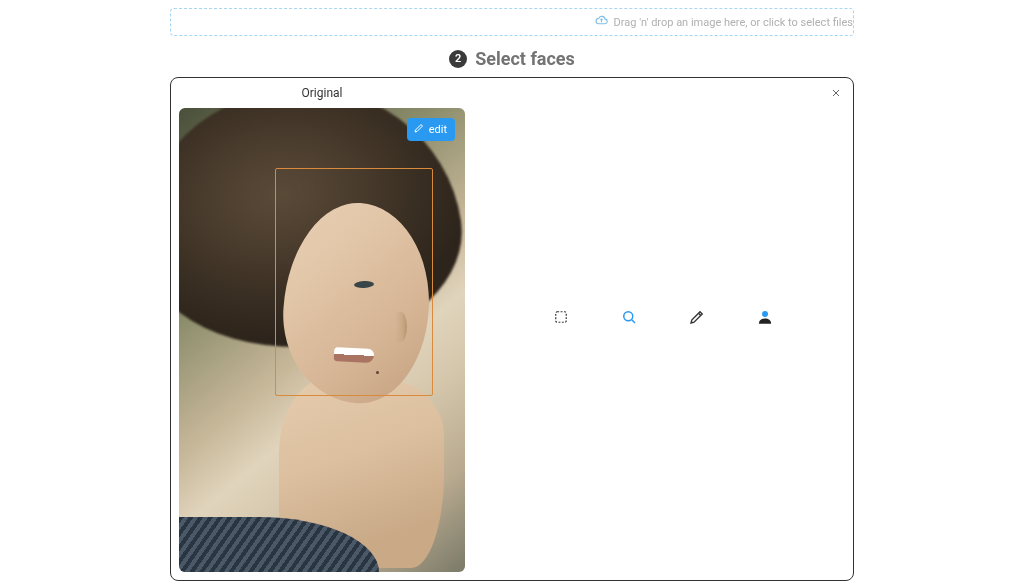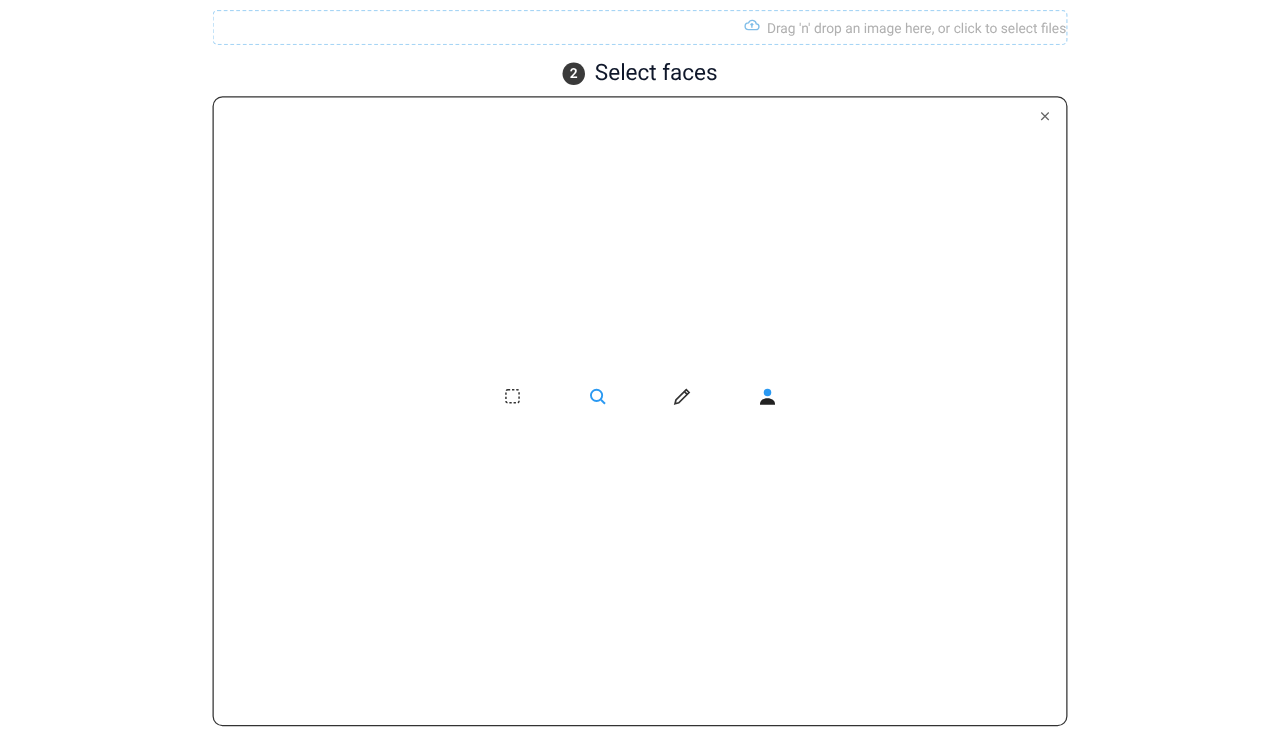--- a/index.html
+++ b/index.html
@@ -40,22 +40,22 @@
       background: #3a3a3a;
       color: #fff;
       font-size: 11px;
       font-weight: 600;
       display: flex;
       align-items: center;
       justify-content: center;
     }
     .step-title {
       font-size: 18px;
-      font-weight: 400;
-      color: #0f172a;
+      font-weight: 700;
+      color: #737373;
     }
 
     .panel {
       margin: 0 170px 0 170px;
       border: 1px solid #333;
       border-radius: 8px;
       height: 504px;
       position: relative;
       background: #fff;
       display: flex;
@@ -223,20 +223,46 @@
 <div class="panel">
 
   <div class="close-btn">
     <span>
       <svg viewBox="0 0 24 24" fill="none" stroke="currentColor" stroke-width="2">
         <path d="M6 6l12 12M18 6L6 18"></path>
       </svg>
     </span>
   </div>
 
+  <div class="left-col">
+    <div class="tab-bar">
+      <span>Original</span>
+    </div>
+    <div class="image-wrap">
+      <div class="neck"></div>
+      <div class="hair"></div>
+      <div class="face"></div>
+      <div class="eye"></div>
+      <div class="nose"></div>
+      <div class="mouth"></div>
+      <div class="mole"></div>
+      <div class="shirt"></div>
+
+      <div class="face-box"></div>
+
+      <div class="edit-pill">
+        <span>
+          <svg viewBox="0 0 24 24" fill="none" stroke="#fff" stroke-width="2">
+            <path d="M4 20l4-1 11-11-3-3L5 16l-1 4z"></path>
+          </svg>
+        </span>
+        <span>edit</span>
+      </div>
+    </div>
+  </div>
 
   <div class="right-col">
     <div class="tool-row">
 
       <div class="tool">
         <span>
           <svg viewBox="0 0 24 24" fill="none" stroke="#333" stroke-width="1.6" stroke-dasharray="2.5 2">
             <rect x="5" y="5" width="14" height="14" rx="2"></rect>
           </svg>
         </span>

